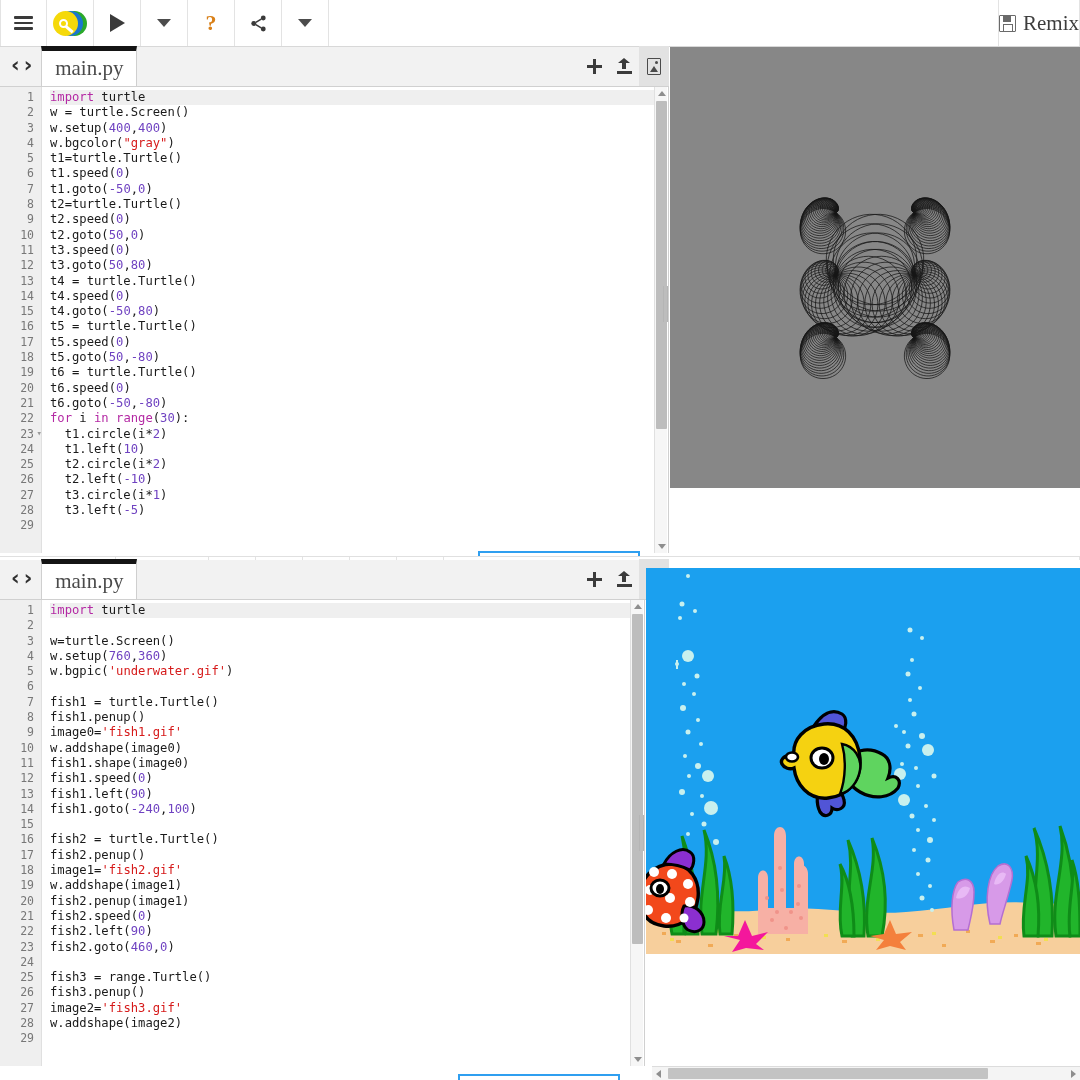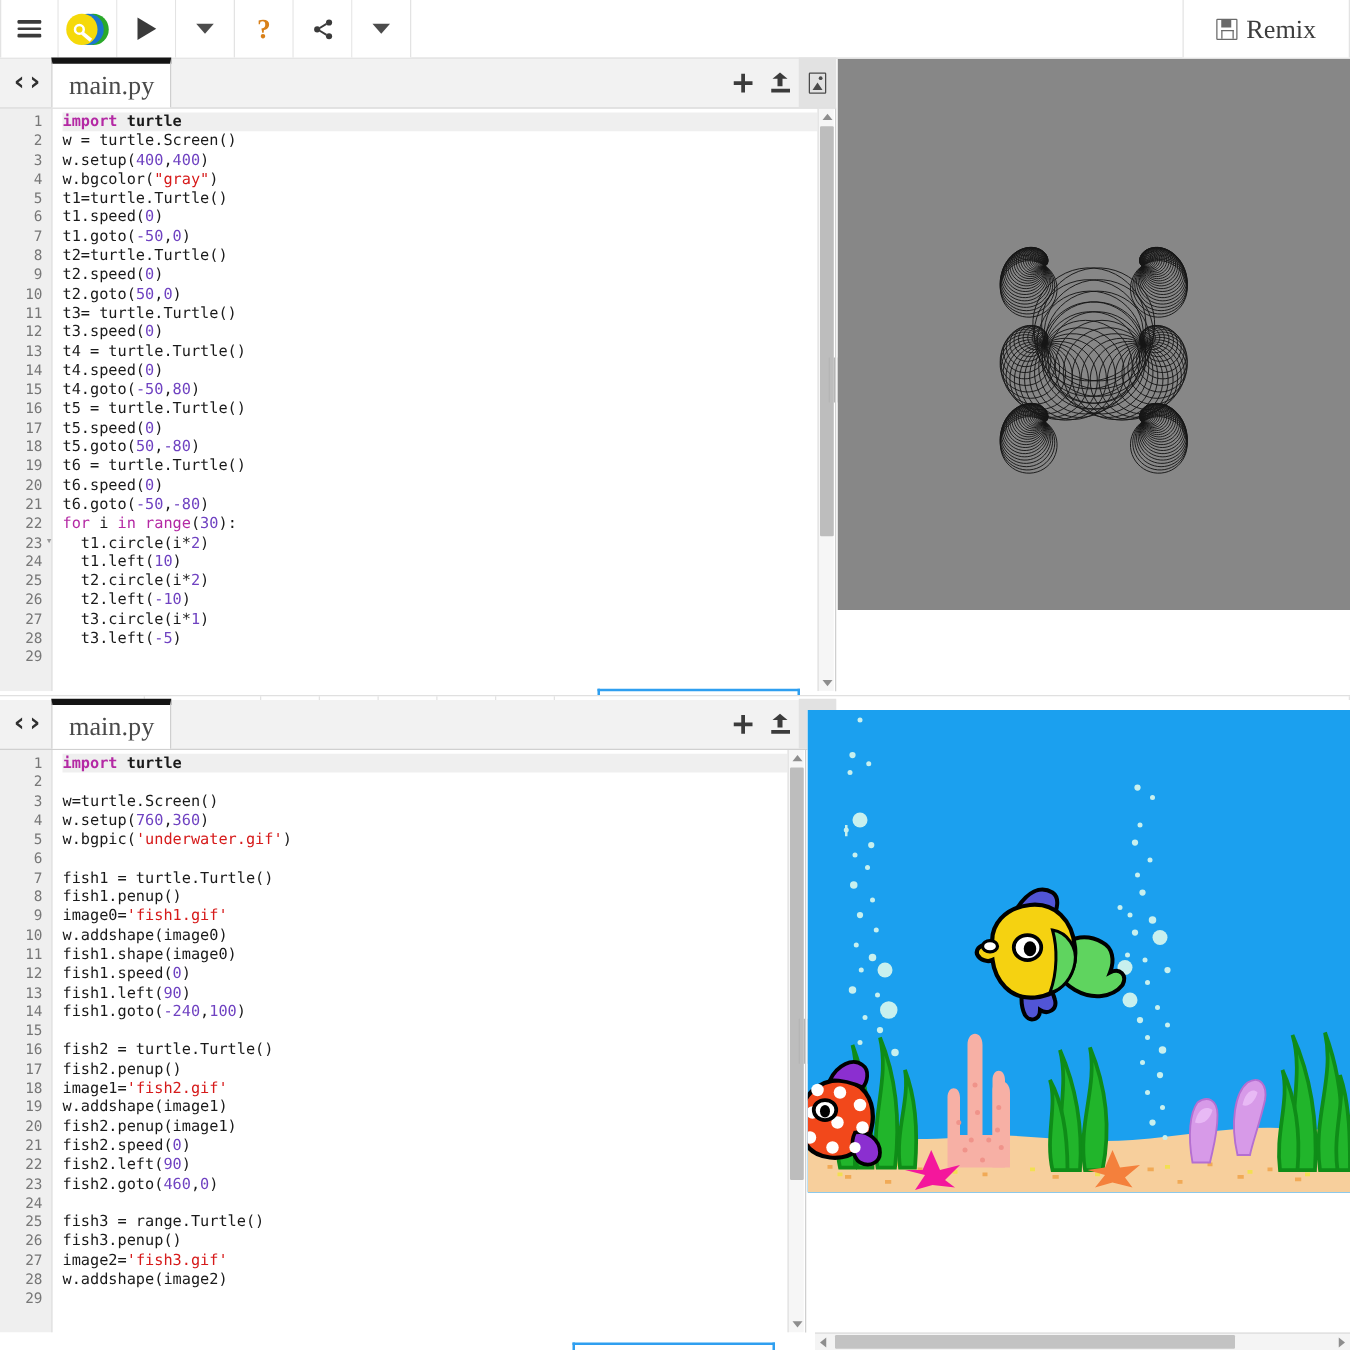--- a/index.html
+++ b/index.html
@@ -59,21 +59,21 @@
   }
   .caret {
     width: 0; height: 0;
     border-top: 8px solid #4c4c4c;
     border-left: 7px solid transparent;
     border-right: 7px solid transparent;
   }
   .qmark { font-family: "Liberation Serif", serif; font-size: 22px; font-weight: bold; color: #d98019; }
   .remix-btn {
     display: flex; align-items: center; gap: 7px;
-    padding: 0 26px; height: 46px;
+    padding: 0 0; height: 46px;
     border-left: 1px solid #e3e3e3; border-right: 1px solid #e3e3e3;
     cursor: pointer; background:#fff;
   }
   .remix-label {
     font-family: "Liberation Serif", serif;
     font-size: 21px; color: #3d3d3d;
   }
   .floppy {
     width: 17px; height: 17px; border: 1.6px solid #6a6a6a;
     position: relative; border-radius: 1px;
@@ -174,21 +174,21 @@
   .gutter div.fold::after {
     content: "▾"; position: absolute; right: -1px; top: -1px;
     font-size: 9px; color: #999;
   }
   .lines { flex: 1 1 auto; padding-top: 3px; padding-left: 8px; }
   .lines div {
     font-family: "DejaVu Sans Mono", monospace;
     font-size: 12.2px; line-height: 15.3px; color: #1a1a1a;
     white-space: pre;
   }
-  .lines div.hl { background: #efefef; font-weight: bold; }
+  .lines div.hl { background: #efefef; }
   .kw  { color: #b429a4; }
   .num { color: #6f42c1; }
   .str { color: #d61a1a; }
 
   
   .vsb {
     position:absolute; right:1px; top:0; width:13px; bottom:0;
     background:#f6f6f6; border-left:1px solid #e0e0e0;
   }
   .vsb .thumb {
@@ -361,22 +361,22 @@
           <div class="hl"><span class="kw">import</span> turtle</div>
           <div>w = turtle.Screen()</div>
           <div>w.setup(<span class="num">400</span>,<span class="num">400</span>)</div>
           <div>w.bgcolor(<span class="str">"gray"</span>)</div>
           <div>t1=turtle.Turtle()</div>
           <div>t1.speed(<span class="num">0</span>)</div>
           <div>t1.goto(<span class="num">-50</span>,<span class="num">0</span>)</div>
           <div>t2=turtle.Turtle()</div>
           <div>t2.speed(<span class="num">0</span>)</div>
           <div>t2.goto(<span class="num">50</span>,<span class="num">0</span>)</div>
-          <div>t3= turtle.Turtle()</div>
           <div>t3.speed(<span class="num">0</span>)</div>
+          <div>t3.goto(<span class="num">50</span>,<span class="num">80</span>)</div>
           <div>t4 = turtle.Turtle()</div>
           <div>t4.speed(<span class="num">0</span>)</div>
           <div>t4.goto(<span class="num">-50</span>,<span class="num">80</span>)</div>
           <div>t5 = turtle.Turtle()</div>
           <div>t5.speed(<span class="num">0</span>)</div>
           <div>t5.goto(<span class="num">50</span>,<span class="num">-80</span>)</div>
           <div>t6 = turtle.Turtle()</div>
           <div>t6.speed(<span class="num">0</span>)</div>
           <div>t6.goto(<span class="num">-50</span>,<span class="num">-80</span>)</div>
           <div><span class="kw">for</span> i <span class="kw">in</span> <span class="kw">range</span>(<span class="num">30</span>):</div>

